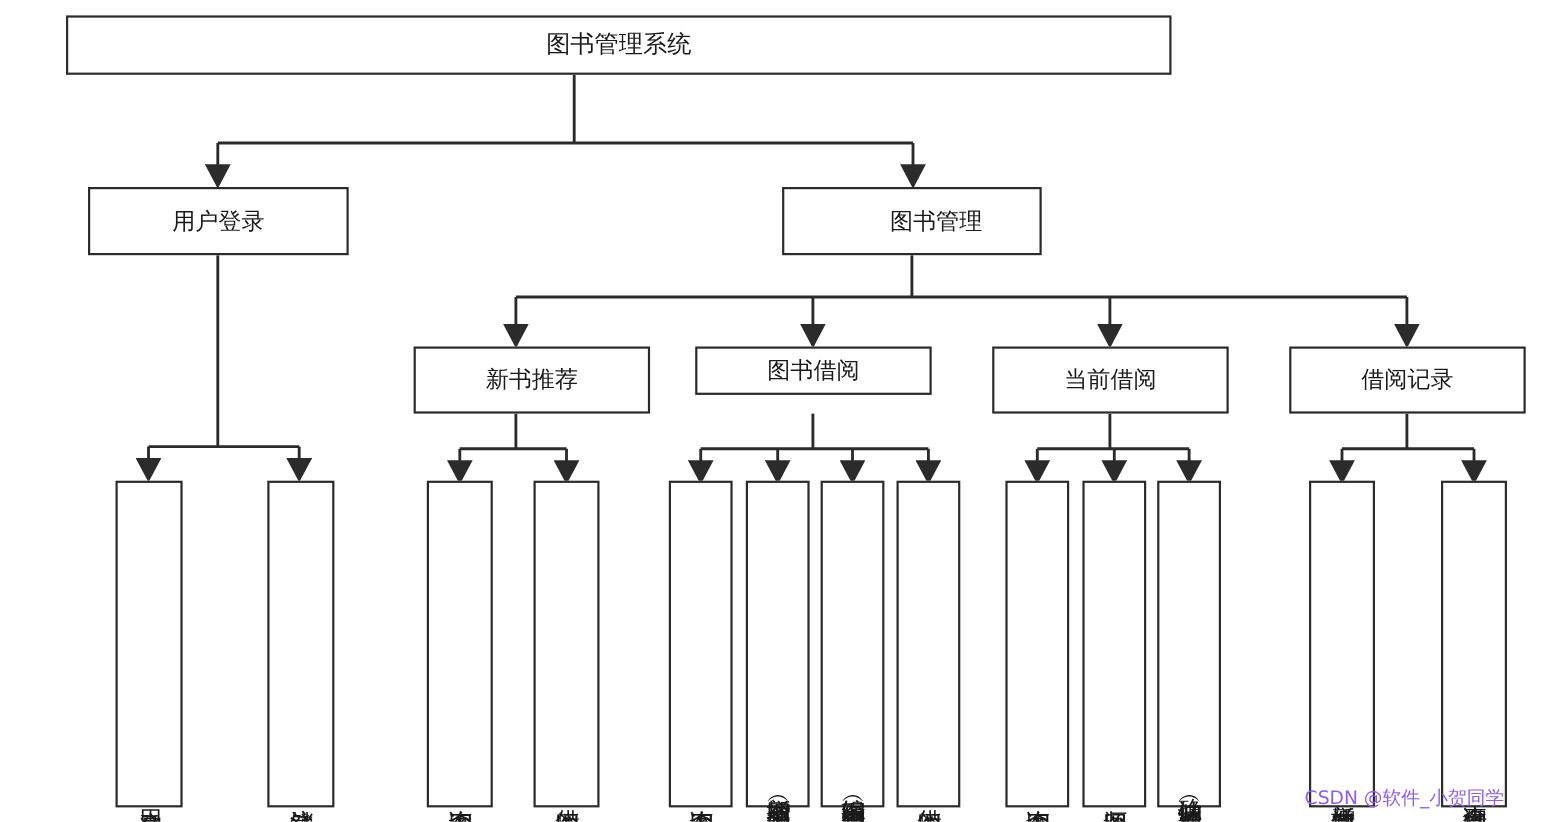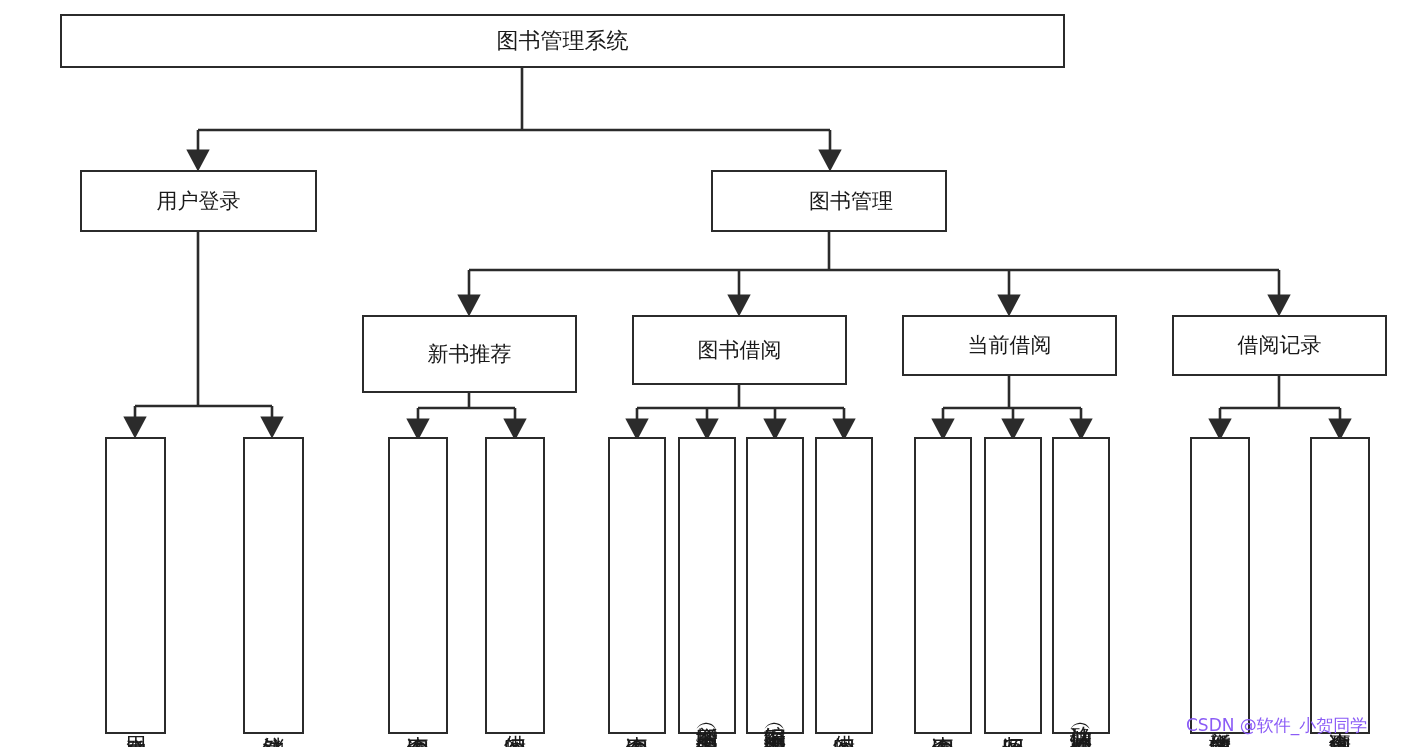--- a/index.html
+++ b/index.html
@@ -127,24 +127,24 @@
     <span class="label">图书管理系统</span>
   </div>
 
   <div class="node horiz" style="left: 80px; top: 170px; width: 237px; height: 62px;">
     <span class="label">用户登录</span>
   </div>
   <div class="node horiz" style="left: 711px; top: 170px; width: 236px; height: 62px; padding-left: 44px;">
     <span class="label">图书管理</span>
   </div>
 
-  <div class="node horiz" style="left: 362px; top: 315px; width: 215px; height: 78px;">
+  <div class="node horiz" style="left: 376px; top: 315px; width: 215px; height: 61px;">
     <span class="label">新书推荐</span>
   </div>
-  <div class="node horiz" style="left: 632px; top: 315px; width: 215px; height: 70px;">
+  <div class="node horiz" style="left: 632px; top: 315px; width: 215px; height: 44px;">
     <span class="label">图书借阅</span>
   </div>
   <div class="node horiz" style="left: 902px; top: 315px; width: 215px; height: 61px;">
     <span class="label">当前借阅</span>
   </div>
   <div class="node horiz" style="left: 1172px; top: 315px; width: 215px; height: 61px;">
     <span class="label">借阅记录</span>
   </div>
 
   <div class="node leaf" style="left: 105px; top: 437px; width: 61px; height: 297px;">

